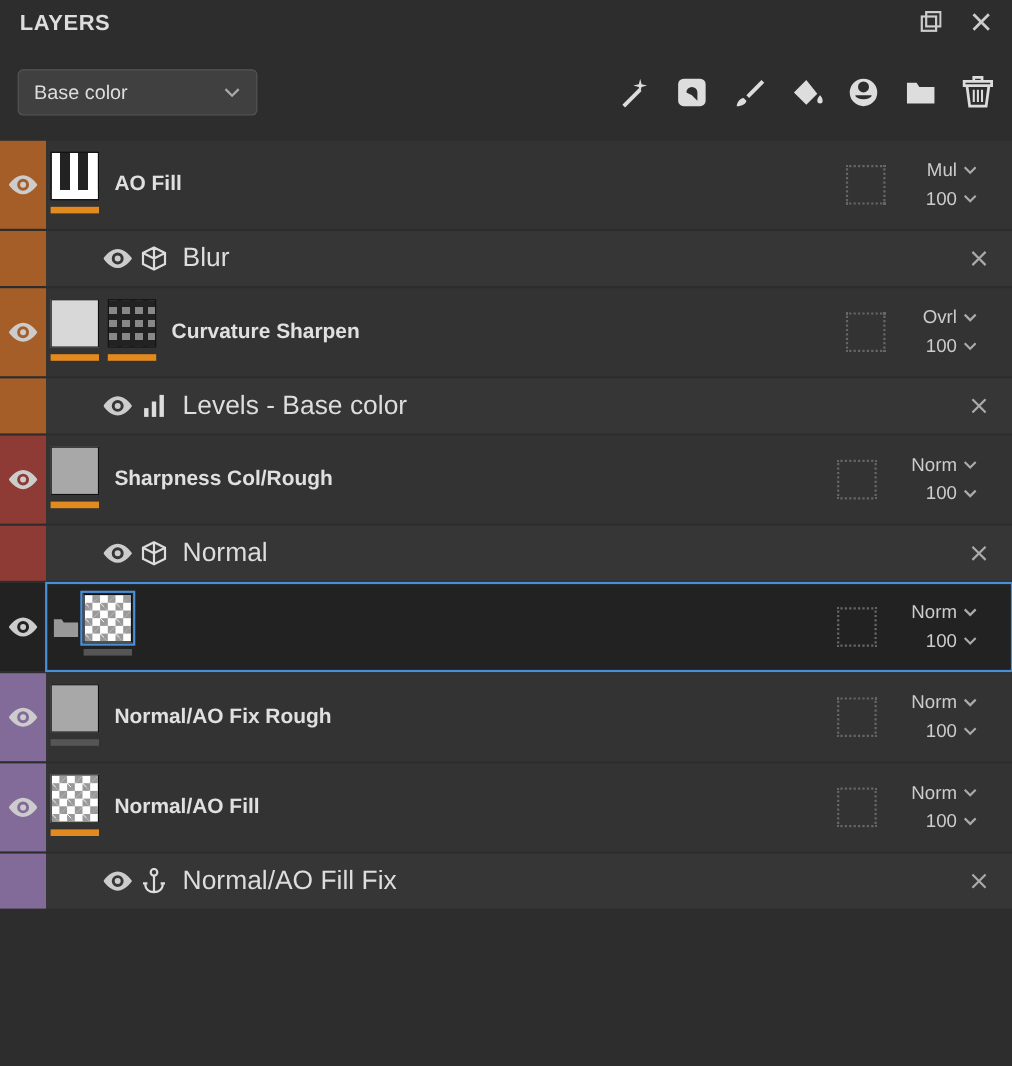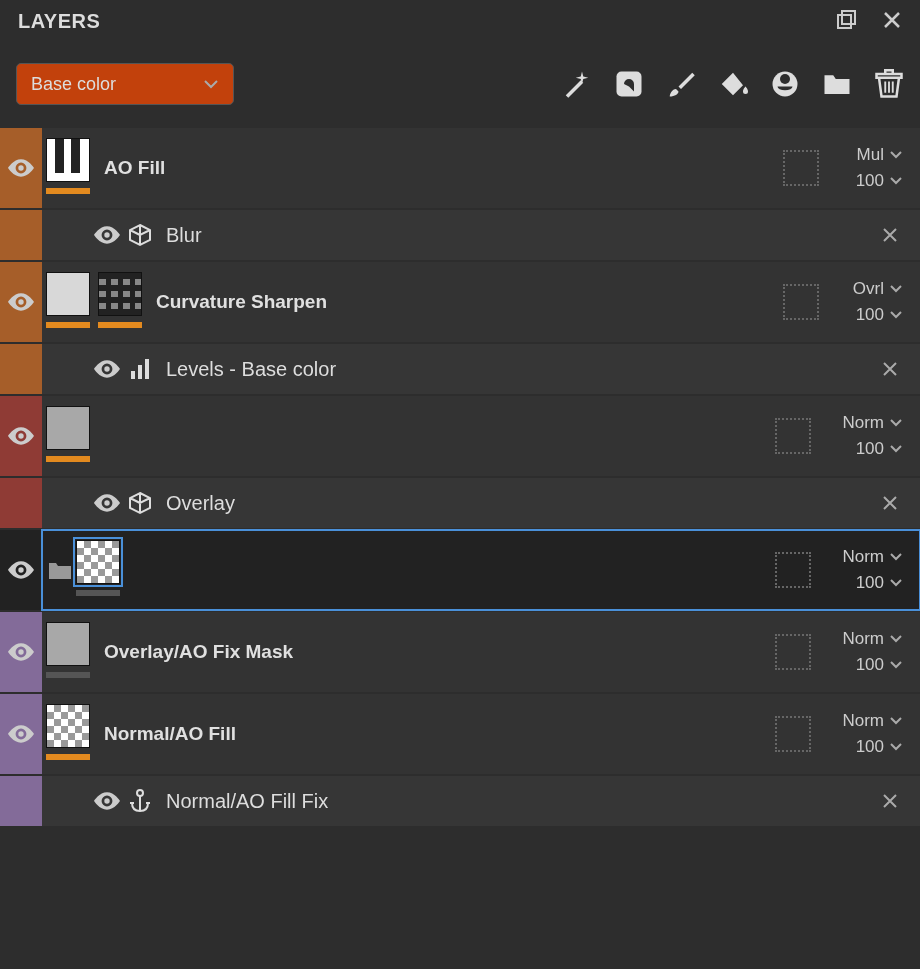--- a/index.html
+++ b/index.html
@@ -45,21 +45,21 @@
   .toolbar-row {
     display: flex;
     align-items: center;
     justify-content: space-between;
     padding: 6px 16px 20px 16px;
     height: 70px;
   }
   .channel-select {
     border: 1px solid #555;
     border-radius: 5px;
-    background: #c2410c;
+    background: #404040;
     height: 42px;
     width: 218px;
     display: flex;
     align-items: center;
     justify-content: space-between;
     padding: 0 14px;
     cursor: pointer;
   }
   .channel-select span { color: #ddd; }
   .chev {
@@ -169,21 +169,21 @@
     margin-left: 14px;
     color: #e0e0e0;
     font-size: 19px;
     white-space: nowrap;
     font-weight: bold;
   }
   .right-ctrls {
     margin-left: auto;
     display: flex;
     align-items: center;
-    padding-right: 18px;
+    padding-right: 32px;
     gap: 25px;
   }
   .dotted-box {
     width: 36px;
     height: 36px;
     border: 2px dotted #666;
     margin-right: 6px;
   }
   .blend-col {
     display: flex;
@@ -199,21 +199,21 @@
     color: #ccc;
     font-size: 17px;
   }
   .schev { width: 12px; height: 12px; fill: #aaa; }
   .sub-icon {
     width: 24px; height: 24px; fill: #ddd;
     display:flex; align-items:center; justify-content:center;
     flex-shrink:0;
   }
   .sub-icon svg { width:100%; height:100%; }
-  .sub-label { margin-left: 14px; color: #ddd; font-size: 20px; }
+  .sub-label { margin-left: 14px; color: #ddd; font-size: 24px; }
   .sub-close {
     margin-left: auto;
     padding-right: 20px;
     width: 40px;
     display:flex; align-items:center; justify-content:center;
     cursor: pointer;
   }
   .sub-close svg { width: 14px; height: 14px; fill:#aaa;}
   .folder-icon svg { fill: #999; width: 30px; height: 26px;}
   .selected { outline: 2px solid #4a90d9; outline-offset:-1px; background:#222 !important; }
@@ -429,20 +429,21 @@
             </svg>
           </span>
       </div>
       <div class="layer-content">
         <div class="thumbs">
           <div class="thumb-outer">
               <div class="thumb gray"></div>
               <div class="underline"></div>
             </div>
         </div>
+        <span class="layer-name">Sharpness Col/Rough</span>
         <div class="right-ctrls">
           <div class="dotted-box"></div>
           <div class="blend-col">
             <div class="blend-row">
                 <span>Norm</span>
                 <svg class="schev" viewBox="0 0 12 12">
                   <path d="M1 3 L6 8 L11 3" stroke="#aaa" stroke-width="2" fill="none"></path>
                 </svg>
               </div>
             <div class="blend-row">
@@ -464,21 +465,21 @@
             <svg viewBox="0 0 24 16">
               <path d="M12 0 C5 0 0 8 0 8 S5 16 12 16 S24 8 24 8 S19 0 12 0 Z M12 13 A5 5 0 1 1 12 3 A5 5 0 1 1 12 13" fill="#ccc"></path>
               <circle cx="12" cy="8" r="2.5" fill="#ccc"></circle>
             </svg>
           </span>
         <span class="sub-icon">
             <svg viewBox="0 0 24 24">
               <path d="M12 2 L22 7 L22 17 L12 22 L2 17 L2 7 Z M12 2 L12 12 L22 7 M12 12 L2 7 M12 12 L12 22" fill="none" stroke="#ddd" stroke-width="2"></path>
             </svg>
           </span>
-        <span class="sub-label">Overlay</span>
+        <span class="sub-label">Normal</span>
         <span class="sub-close">
             <svg viewBox="0 0 14 14">
               <path d="M1 1 L13 13 M13 1 L1 13" stroke="#aaa" stroke-width="2"></path>
             </svg>
           </span>
       </div>
     </div>
 
     <div class="layer-row main">
       <div class="color-bar" style="background:#222;">
@@ -530,21 +531,21 @@
             </svg>
           </span>
       </div>
       <div class="layer-content">
         <div class="thumbs">
           <div class="thumb-outer">
               <div class="thumb gray"></div>
               <div class="underline gray"></div>
             </div>
         </div>
-        <span class="layer-name">Overlay/AO Fix Mask</span>
+        <span class="layer-name">Normal/AO Fix Rough</span>
         <div class="right-ctrls">
           <div class="dotted-box"></div>
           <div class="blend-col">
             <div class="blend-row">
                 <span>Norm</span>
                 <svg class="schev" viewBox="0 0 12 12">
                   <path d="M1 3 L6 8 L11 3" stroke="#aaa" stroke-width="2" fill="none"></path>
                 </svg>
               </div>
             <div class="blend-row">

